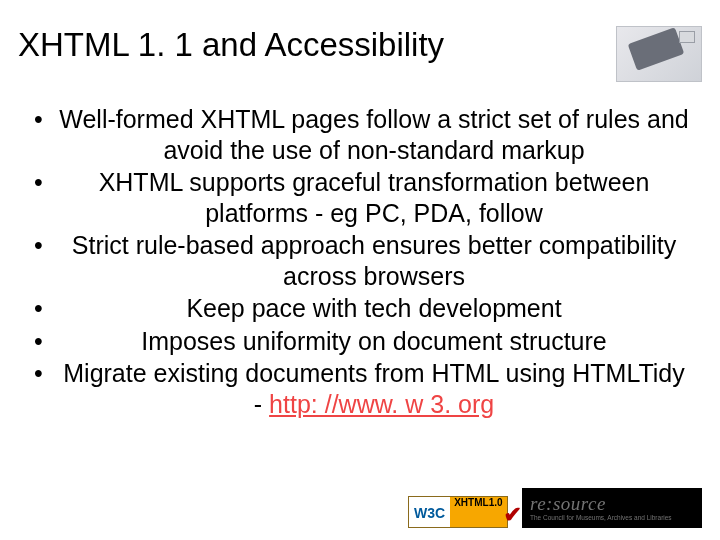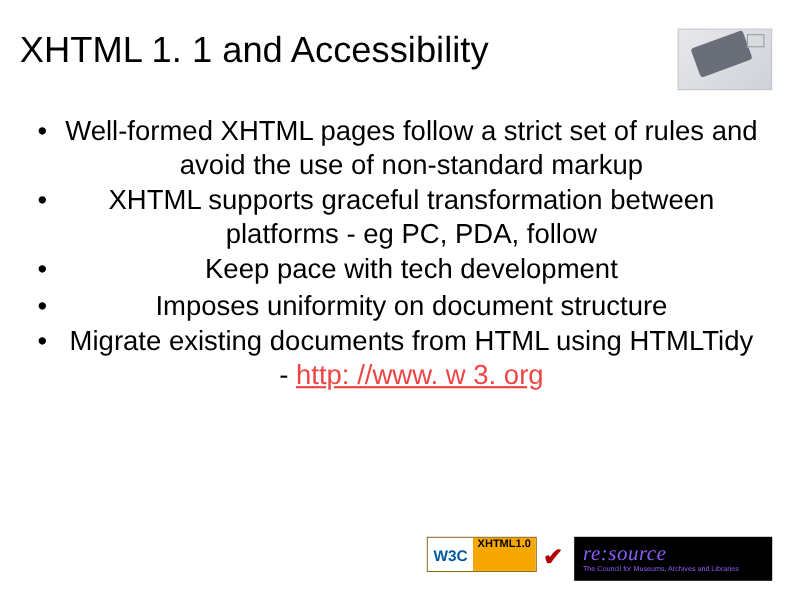--- a/index.html
+++ b/index.html
@@ -72,22 +72,21 @@
   }
   .link {
     text-decoration: underline;
     color: #ef4444;
   }
   .footer-logos {
     position: absolute;
     right: 18px;
     bottom: 12px;
     display: flex;
-    align-items: flex-start;
-    gap: 10px;
+    align-items: flex-end;
   }
   .w3c-badge {
     display: flex;
     align-items: stretch;
     height: 32px;
     border: 1px solid #8a6a1c;
     background: #fff;
     font-family: Arial, sans-serif;
   }
   .w3c-left {
@@ -116,21 +115,21 @@
     color: #b00000;
     font-size: 22px;
     font-weight: bold;
     margin-left: -4px;
     margin-top: 6px;
   }
   .resource-badge {
     width: 180px;
     height: 40px;
     background: #000;
-    color: #8b5cf6;
+    color: #737373;
     display: flex;
     flex-direction: column;
     justify-content: center;
     padding: 2px 18px 2px 8px;
   }
   .resource-top {
     font-family: Georgia, 'Times New Roman', serif;
     font-style: italic;
     font-size: 19px;
     line-height: 1;
@@ -148,20 +147,21 @@
 
 <div class="title-row">
   <h1 class="title">XHTML 1. 1 and Accessibility</h1>
   <div class="corner-img"></div>
 </div>
 
 <div class="content">
   <ul class="bullets">
     <li>Well-formed XHTML pages follow a strict set of rules and avoid the use of non-standard markup</li>
     <li>XHTML supports graceful transformation between platforms - eg PC, PDA, follow</li>
+    <li>Strict rule-based approach ensures better compatibility across browsers</li>
     <li>Keep pace with tech development</li>
     <li>Imposes uniformity on document structure</li>
     <li>
       <span>Migrate existing documents from HTML using HTMLTidy - </span><span class="link">http: //www. w 3. org</span>
     </li>
   </ul>
 </div>
 
 <div class="footer-logos">
   <div class="w3c-badge">

